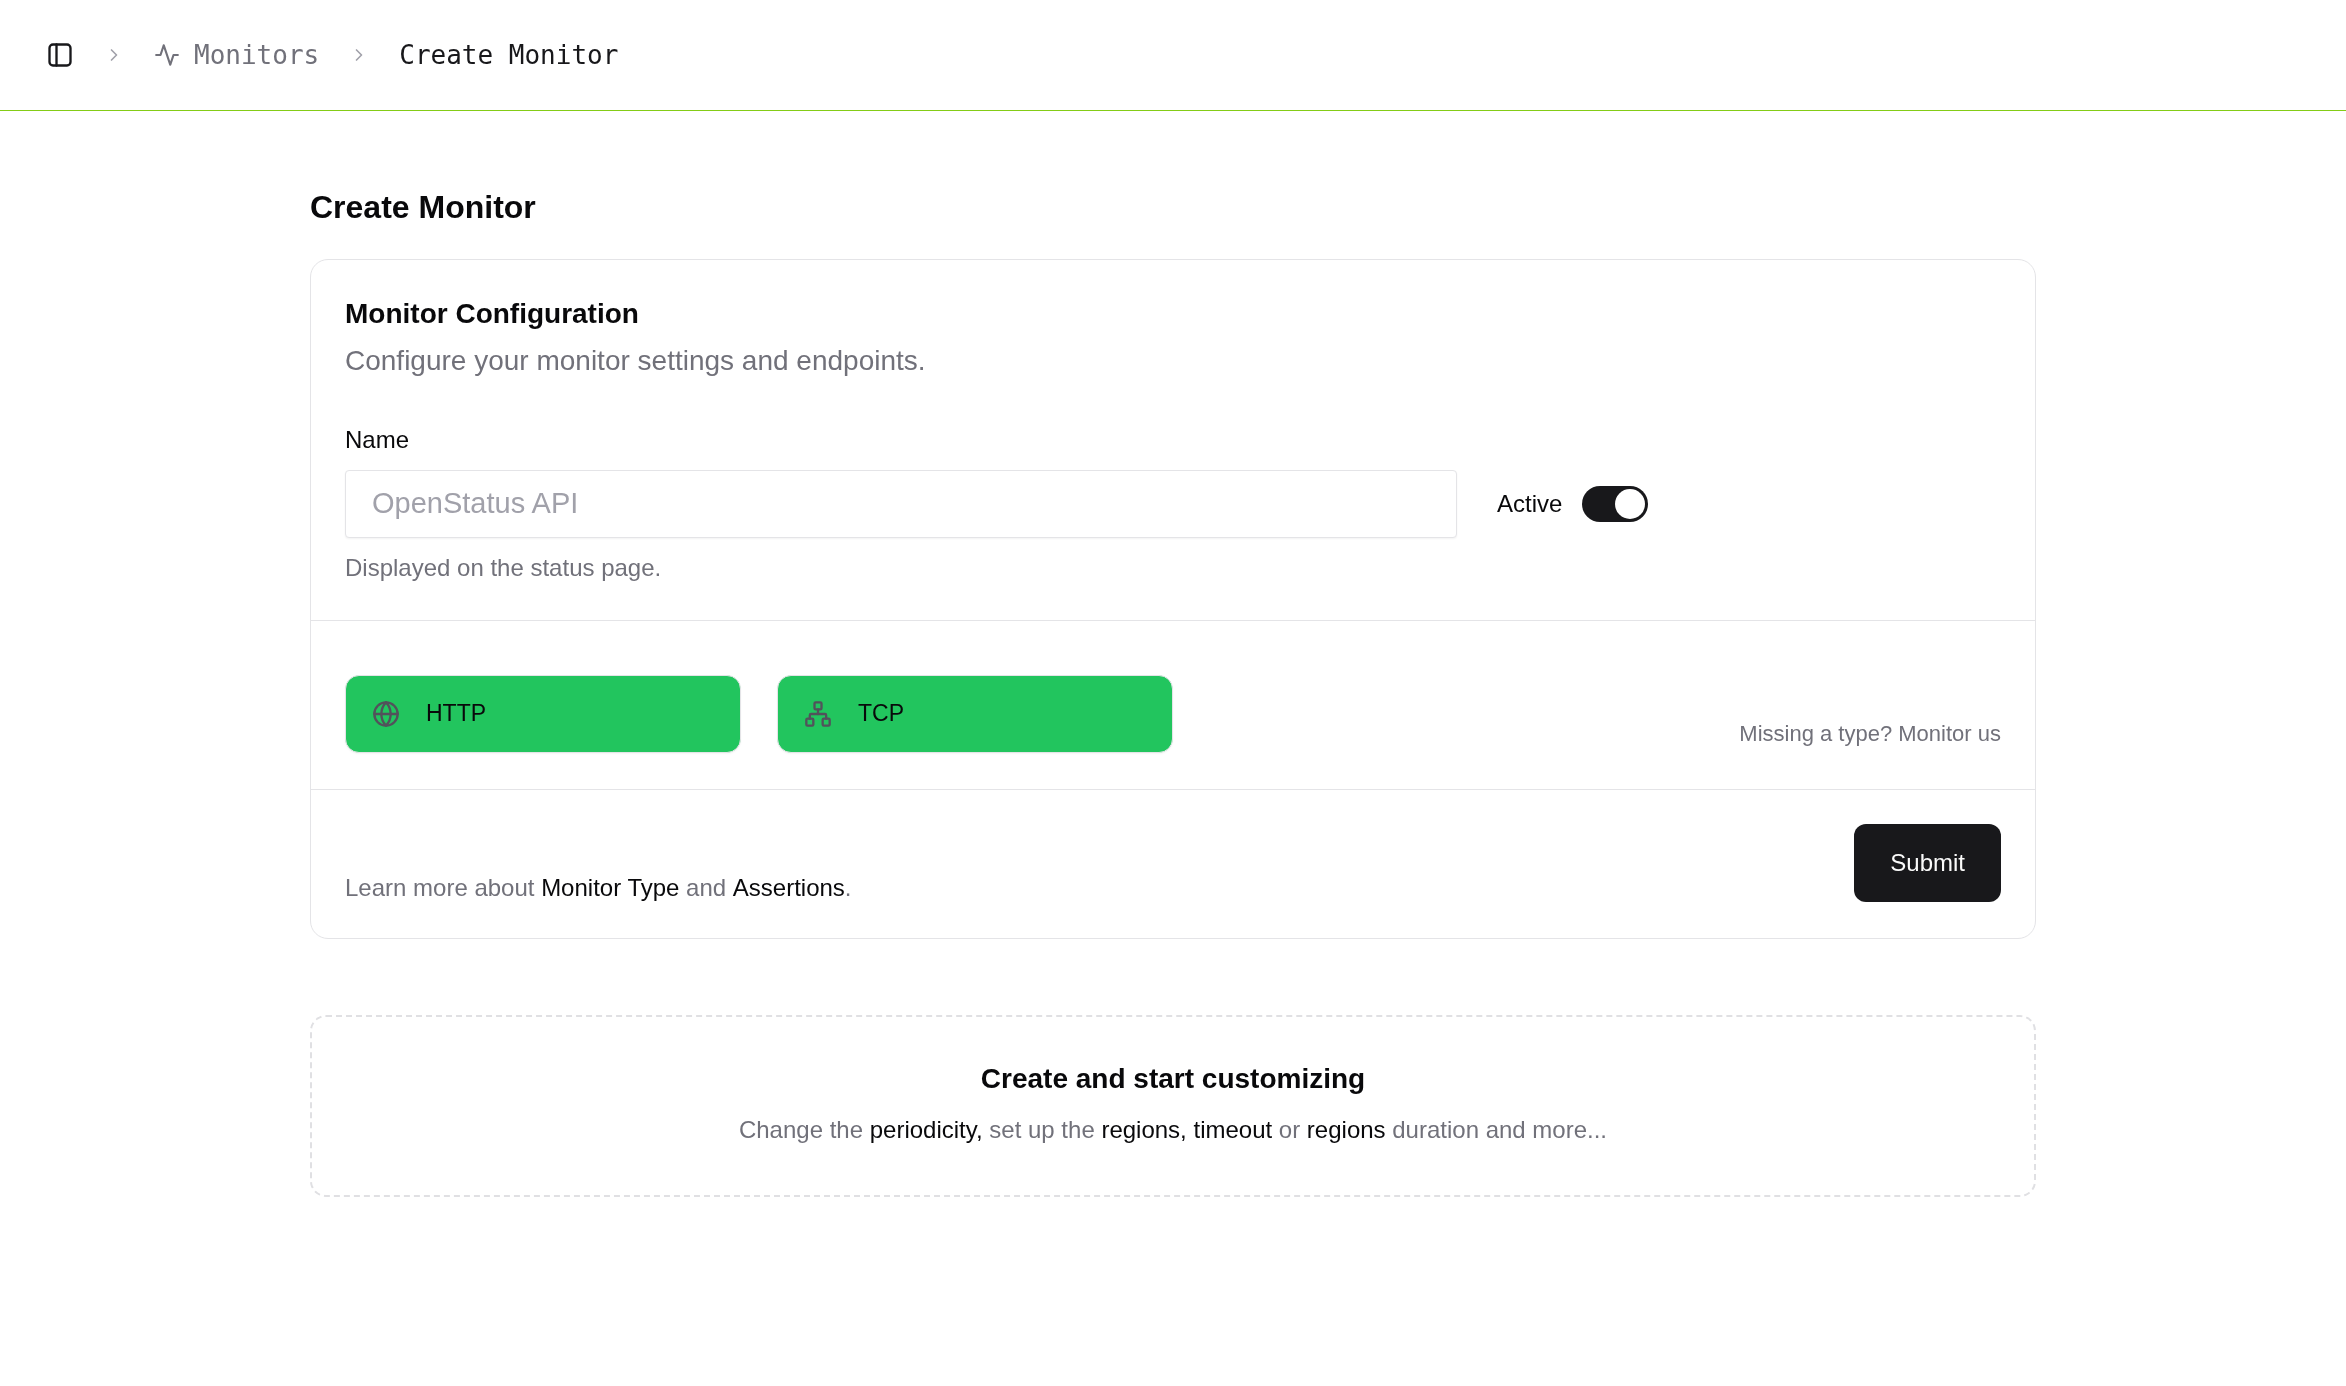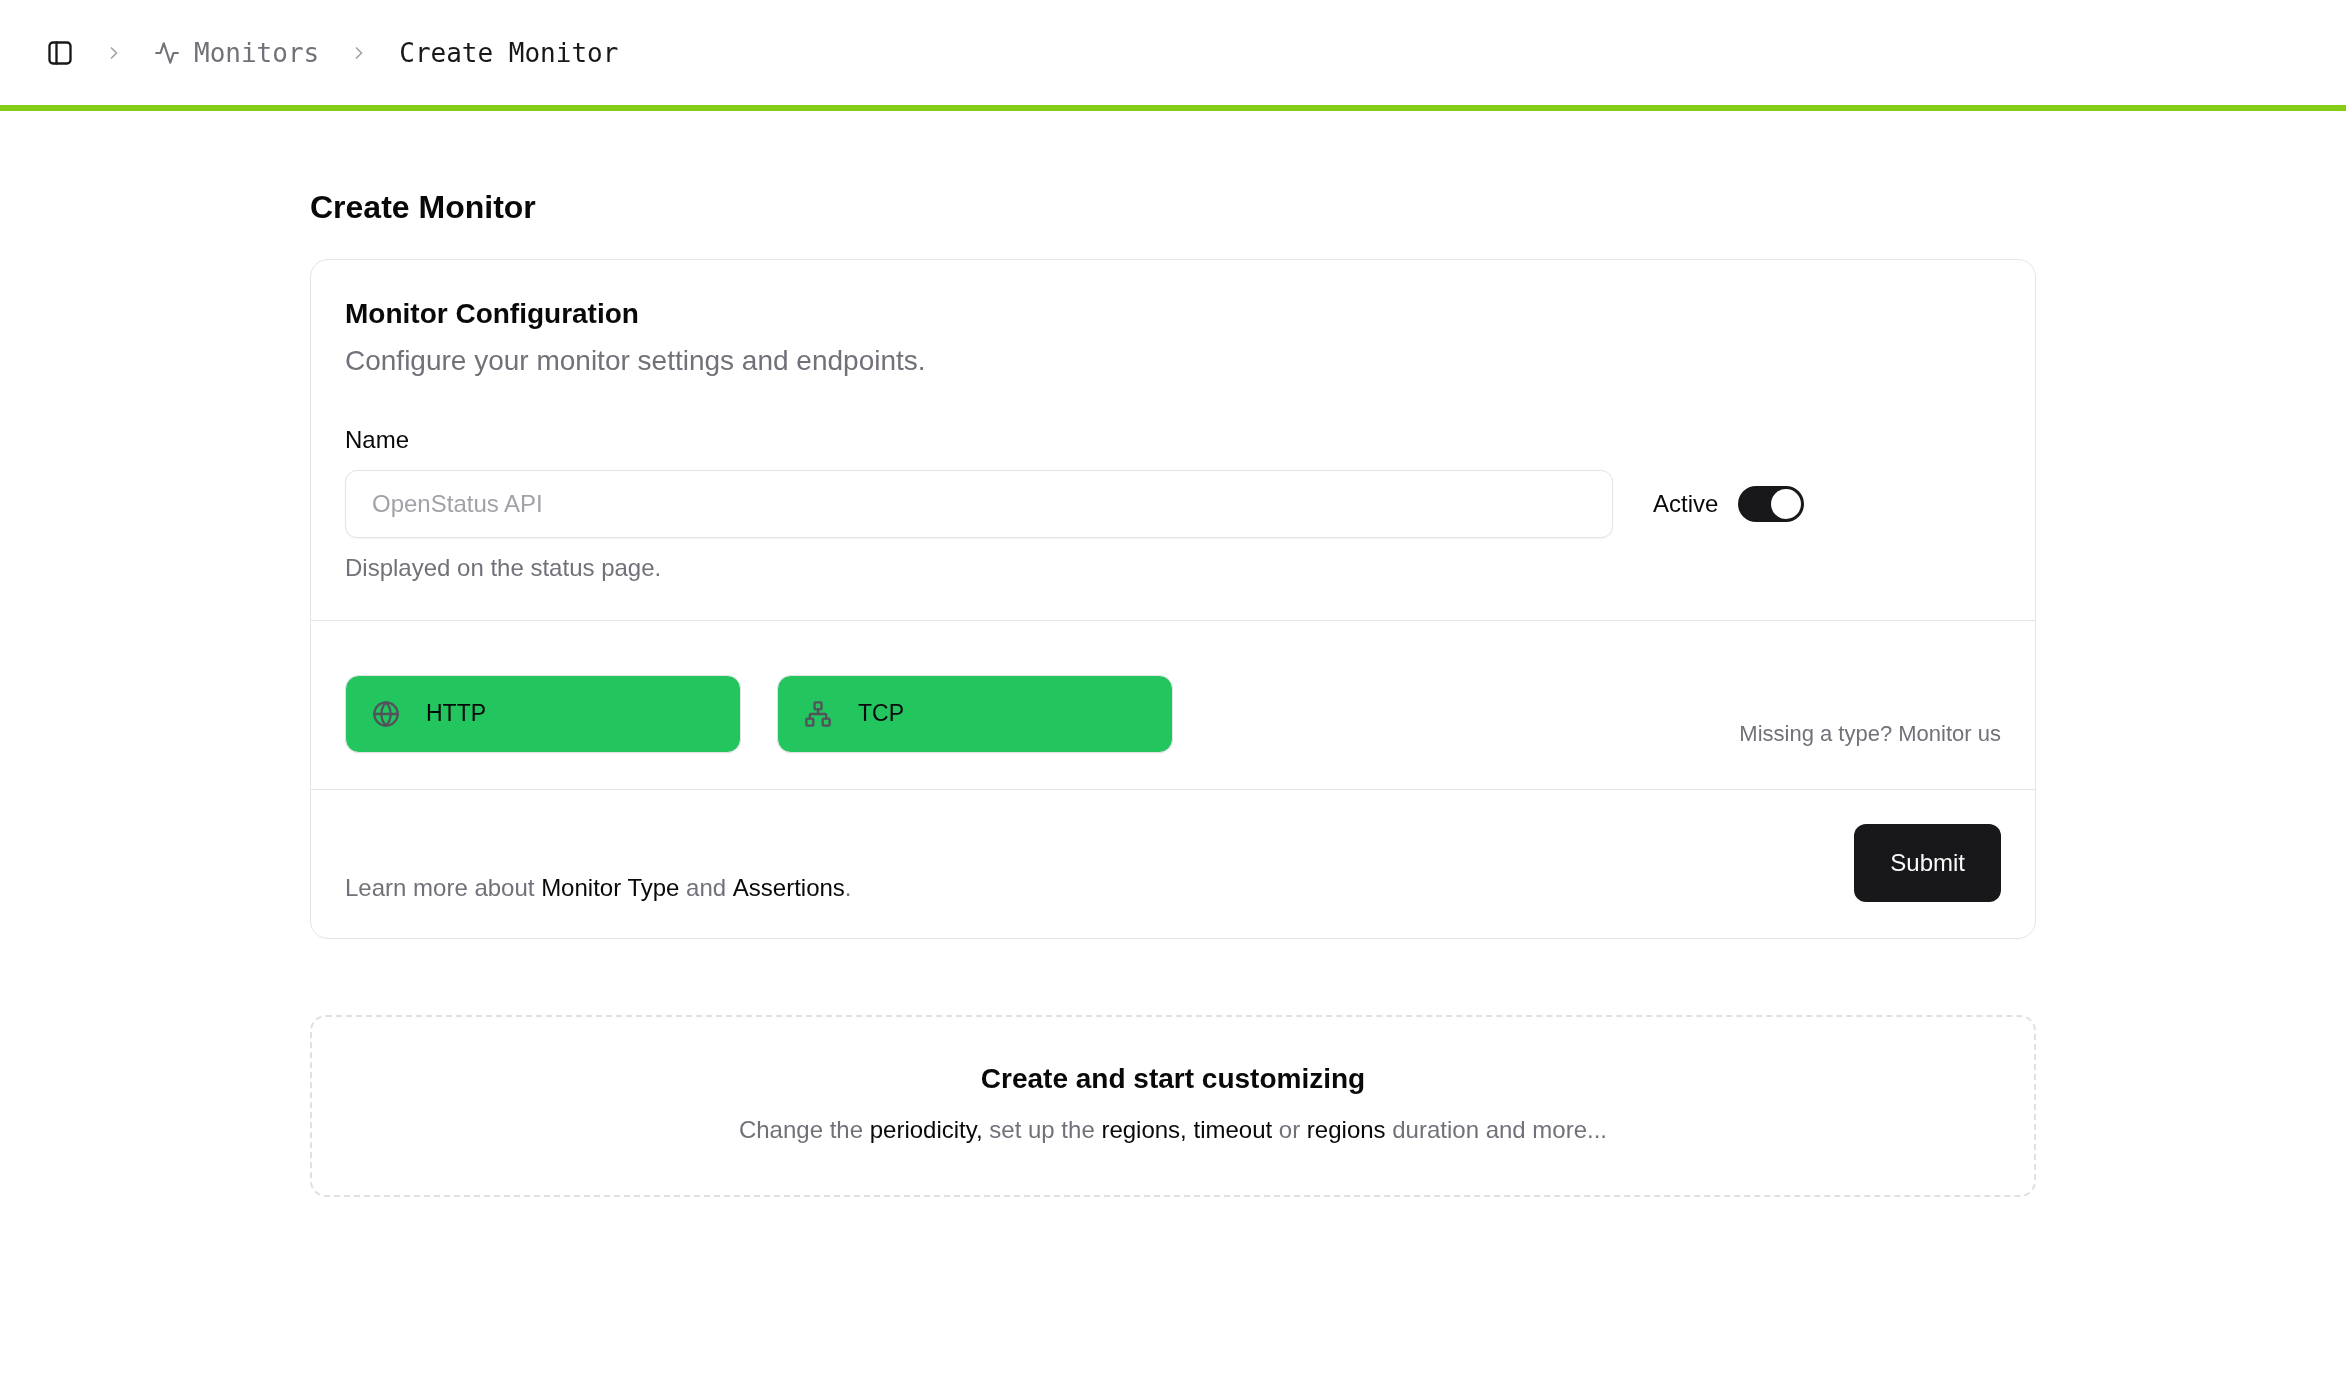--- a/index.html
+++ b/index.html
@@ -2,21 +2,21 @@
 <html><head>
 <meta charset="utf-8">
 <style>
   * { margin: 0; padding: 0; box-sizing: border-box; }
   html, body { width: 2346px; height: 1386px; background: #ffffff; overflow: hidden; }
   body { font-family: "Liberation Sans", sans-serif; color: #09090b; }
 
   
   .topbar {
     height: 111px;
-    border-bottom: 6px solid #84cc16;
+    border-bottom: 1px solid #84cc16;
     display: flex;
     align-items: center;
     padding: 0 46px;
     gap: 30px;
   }
   .icon-btn {
     background: none; border: none; cursor: pointer;
     display: flex; align-items: center; justify-content: center;
     color: #18181b; padding: 0;
   }
@@ -49,25 +49,25 @@
   }
   .card-section { padding: 0 34px; }
   .card-header { padding-top: 36px; }
   .card-title { font-size: 28px; font-weight: 700; color: #09090b; line-height: 1.3; }
   .card-desc { margin-top: 10px; font-size: 28px; color: #71717a; line-height: 1.35; }
 
   .field-block { margin-top: 46px; padding-bottom: 38px; }
   .field-label { display: block; font-size: 24px; font-weight: 500; color: #09090b; }
   .input-row { display: flex; align-items: center; margin-top: 16px; }
   .text-input {
-    width: 1268px; height: 68px;
-    border: 1px solid #e4e4e7; border-radius: 12px;
+    width: 1112px; height: 68px;
+    border: 1px solid #e4e4e7; border-radius: 4px;
     padding: 0 26px;
     font-family: "Liberation Sans", sans-serif;
-    font-size: 24px; color: #09090b;
+    font-size: 29px; color: #09090b;
     background: #fff;
     box-shadow: 0 1px 2px rgba(0,0,0,.05);
     outline: none;
   }
   .text-input::placeholder { color: #a1a1aa; }
   .active-group { display: flex; align-items: center; gap: 20px; margin-left: 40px; }
   .active-label { font-size: 24px; font-weight: 500; color: #09090b; }
   .switch {
     width: 66px; height: 36px; border-radius: 20px;
     background: #18181b; border: none; cursor: pointer;

